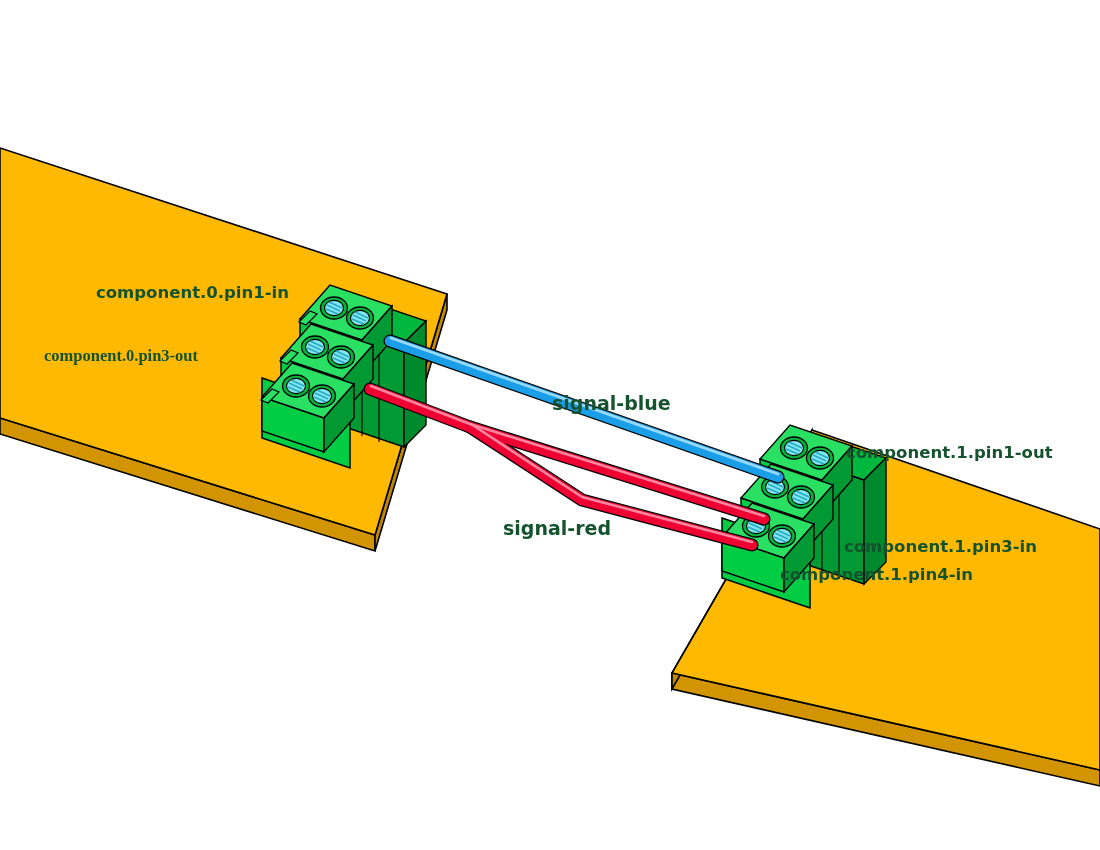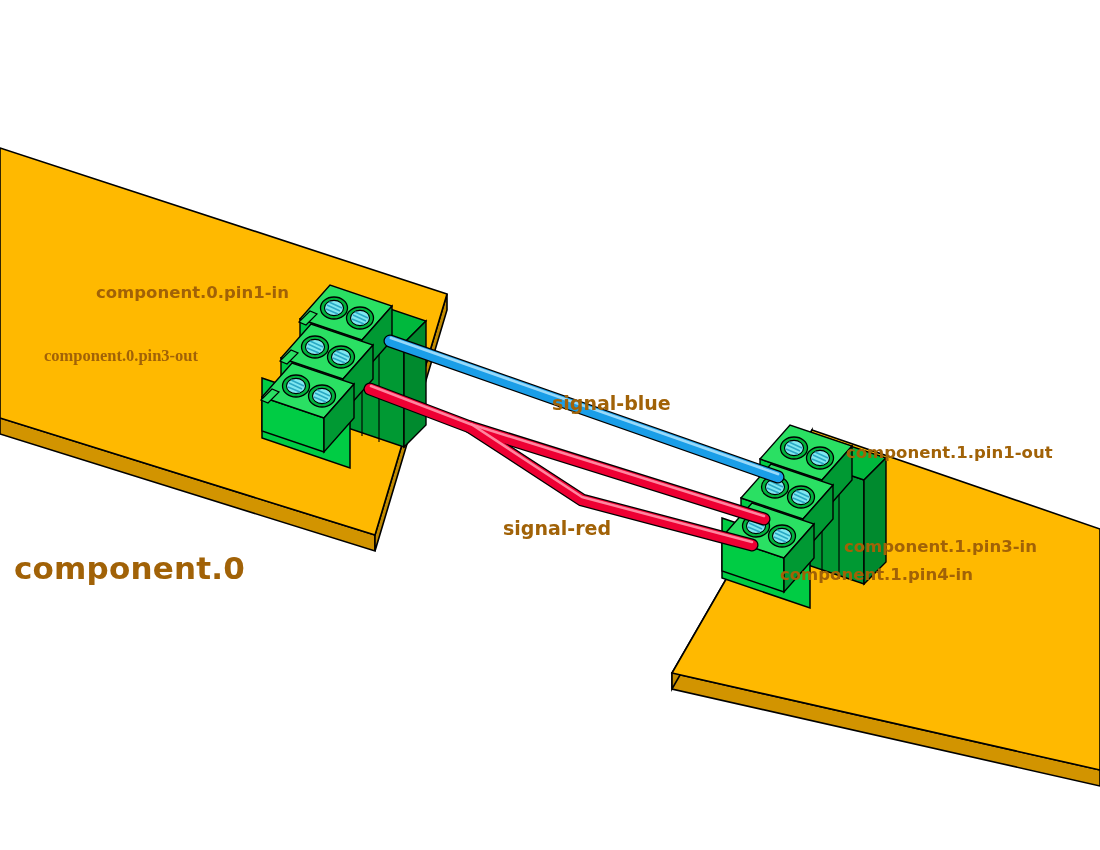--- a/index.html
+++ b/index.html
@@ -13,21 +13,21 @@
     height: 850px;
     background: #ffffff;
     overflow: hidden;
     font-family: "DejaVu Sans", sans-serif;
   }
   #scene { position: absolute; left: 0; top: 0; }
   .lbl {
     position: absolute;
     font-family: "DejaVu Sans", sans-serif;
     font-weight: bold;
-    color: #a16207;
+    color: #14532d;
     white-space: nowrap;
     line-height: 1;
   }
   .lbl-pin { font-size: 16.5px; }
   .lbl-signal { font-size: 19px; }
   .lbl-title { font-size: 31px; letter-spacing: 0.2px; }
 </style>
 </head>
 <body>
 
@@ -166,16 +166,15 @@
   <div class="lbl lbl-pin" style="left:846px; top:445px;">component.1.pin1-out</div>
 
   <div class="lbl lbl-pin" style="left:844px; top:539px;">component.1.pin3-in</div>
 
   <div class="lbl lbl-pin" style="left:780px; top:567px;">component.1.pin4-in</div>
 
   <div class="lbl lbl-signal" style="left:552px; top:366px;margin-top:28px;">signal-blue</div>
 
   <div class="lbl lbl-signal" style="left:503px; top:519px;">signal-red</div>
 
-  <div class="lbl lbl-title" style="left:14px; top:553px;">component.0</div>
 
 
 </div>
 
 </body></html>

